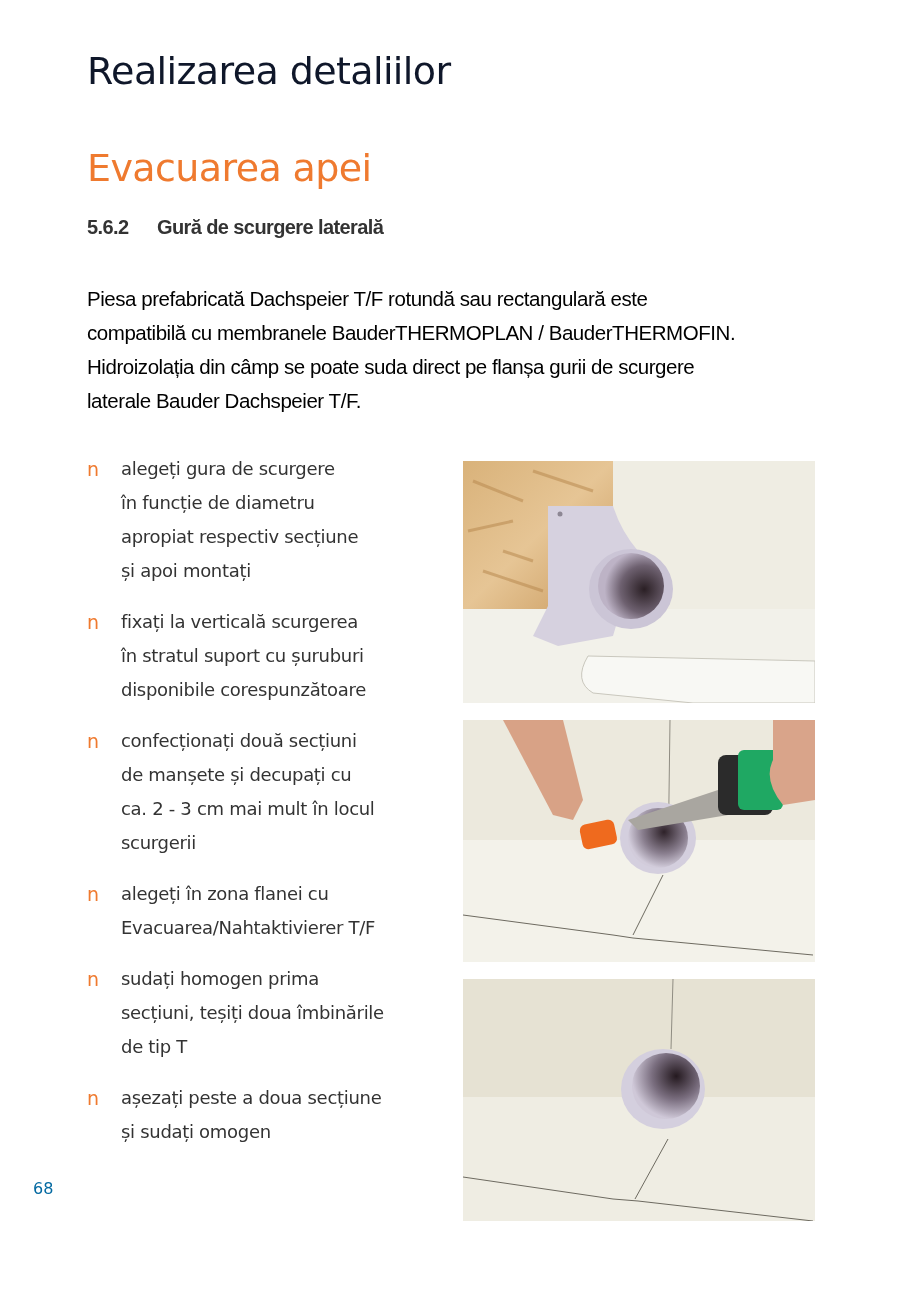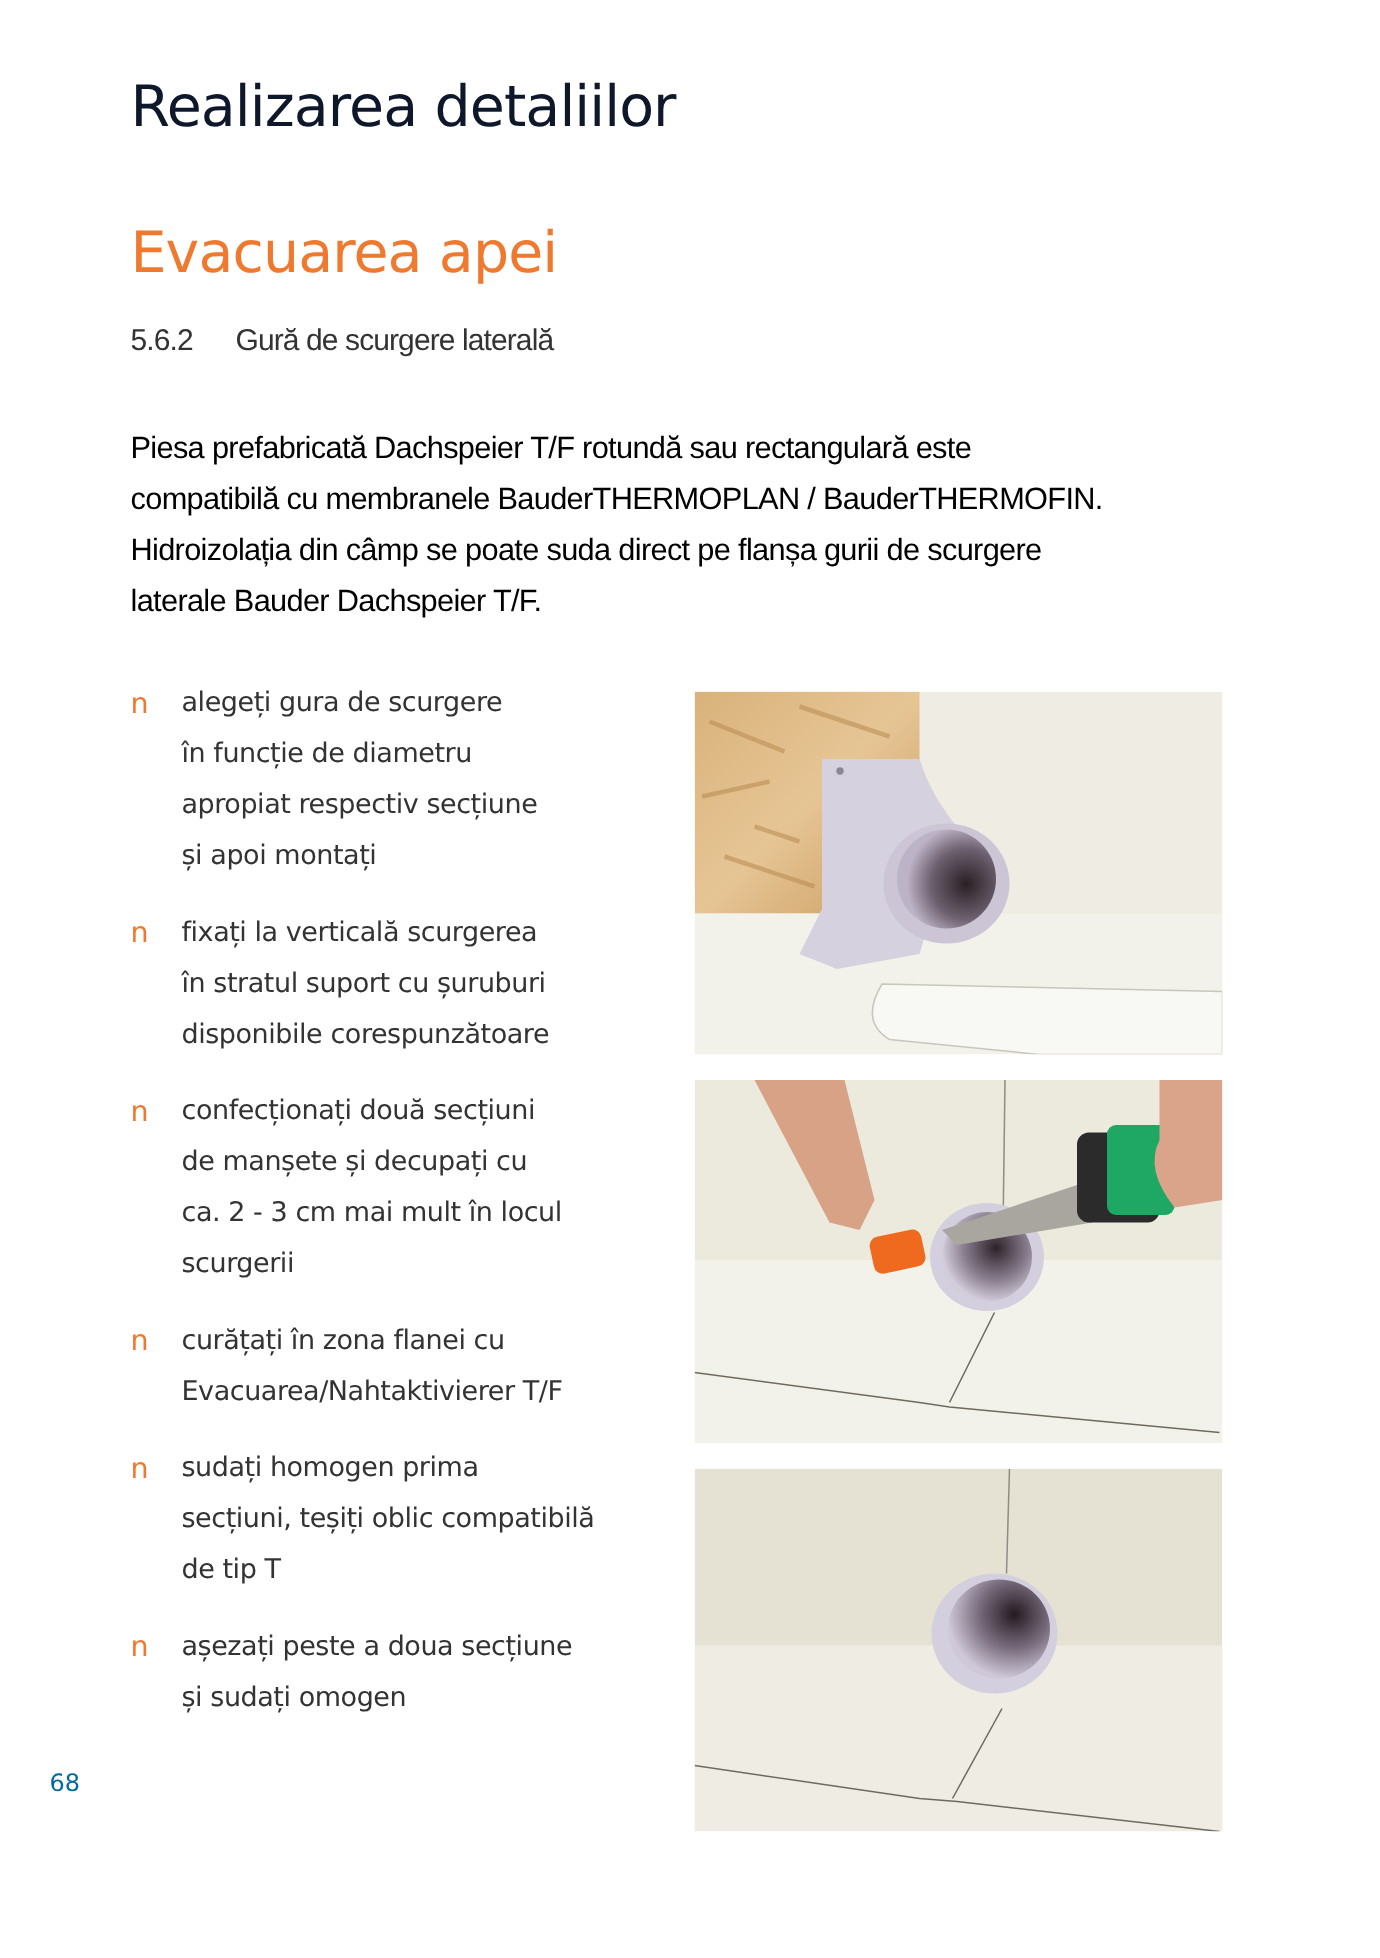--- a/index.html
+++ b/index.html
@@ -2,21 +2,21 @@
 <html><head>
   <meta charset="utf-8">
   <style>
     * { box-sizing: border-box; margin: 0; padding: 0; }
     html, body { width: 920px; height: 1305px; background: #ffffff; overflow: hidden; }
     body { position: relative; font-family: "DejaVu Sans", "Liberation Sans", sans-serif; color: #2b2b2b; }
 
     .title-1 { position: absolute; left: 87px; top: 46px; font-size: 38px; color: #0f172a; letter-spacing: -0.6px; line-height: 50px; font-family: "DejaVu Sans", sans-serif; font-weight: normal; }
     .title-2 { position: absolute; left: 87px; top: 103px; font-size: 38px; color: #ef7a2f; letter-spacing: -0.6px; line-height: 50px; font-family: "DejaVu Sans", sans-serif; font-weight: normal; margin-top: 40px; }
 
-    .section-heading { position: absolute; left: 87px; top: 216px; font-size: 20px; color: #333; letter-spacing: -0.6px; font-family: "Liberation Sans", sans-serif; }
+    .section-heading { position: absolute; left: 87px; top: 216px; font-size: 20px; color: #333; letter-spacing: -0.6px; font-family: "Liberation Sans", sans-serif; font-weight: bold; }
     .section-heading .num { display: inline-block; width: 70px; }
 
     .intro { position: absolute; left: 87px; top: 282px; width: 740px; font-size: 20.5px; line-height: 34px; color: #000000; letter-spacing: -0.45px; font-family: "Liberation Sans", sans-serif; }
     .intro .line { display: block; white-space: nowrap; }
 
     .steps { position: absolute; left: 87px; top: 452px; width: 360px; }
     .step { position: relative; padding-left: 34px; margin-bottom: 17px; }
     .step .bullet { position: absolute; left: 0; top: 0; color: #ef7a2f; font-size: 19px; line-height: 34px; font-family: "DejaVu Sans", sans-serif; }
     .step .line { display: block; font-size: 18px; line-height: 34px; color: #333; white-space: nowrap; letter-spacing: -0.3px; font-family: "DejaVu Sans", sans-serif; }
 
@@ -61,27 +61,27 @@
   </div>
   <div class="step">
     <span class="bullet">n</span>
     <span class="line">confecționați două secțiuni</span>
     <span class="line">de manșete și decupați cu</span>
     <span class="line">ca. 2 - 3 cm mai mult în locul</span>
     <span class="line">scurgerii</span>
   </div>
   <div class="step">
     <span class="bullet">n</span>
-    <span class="line">curățați în zona flanei cu</span>
+    <span class="line">alegeți în zona flanei cu</span>
     <span class="line">Evacuarea/Nahtaktivierer T/F</span>
   </div>
   <div class="step">
     <span class="bullet">n</span>
     <span class="line">sudați homogen prima</span>
-    <span class="line">secțiuni, teșiți oblic compatibilă</span>
+    <span class="line">secțiuni, teșiți doua îmbinările</span>
     <span class="line">de tip T</span>
   </div>
   <div class="step">
     <span class="bullet">n</span>
     <span class="line">așezați peste a doua secțiune</span>
     <span class="line">și sudați omogen</span>
   </div>
 </div>
 
 <div class="photo photo-1">

